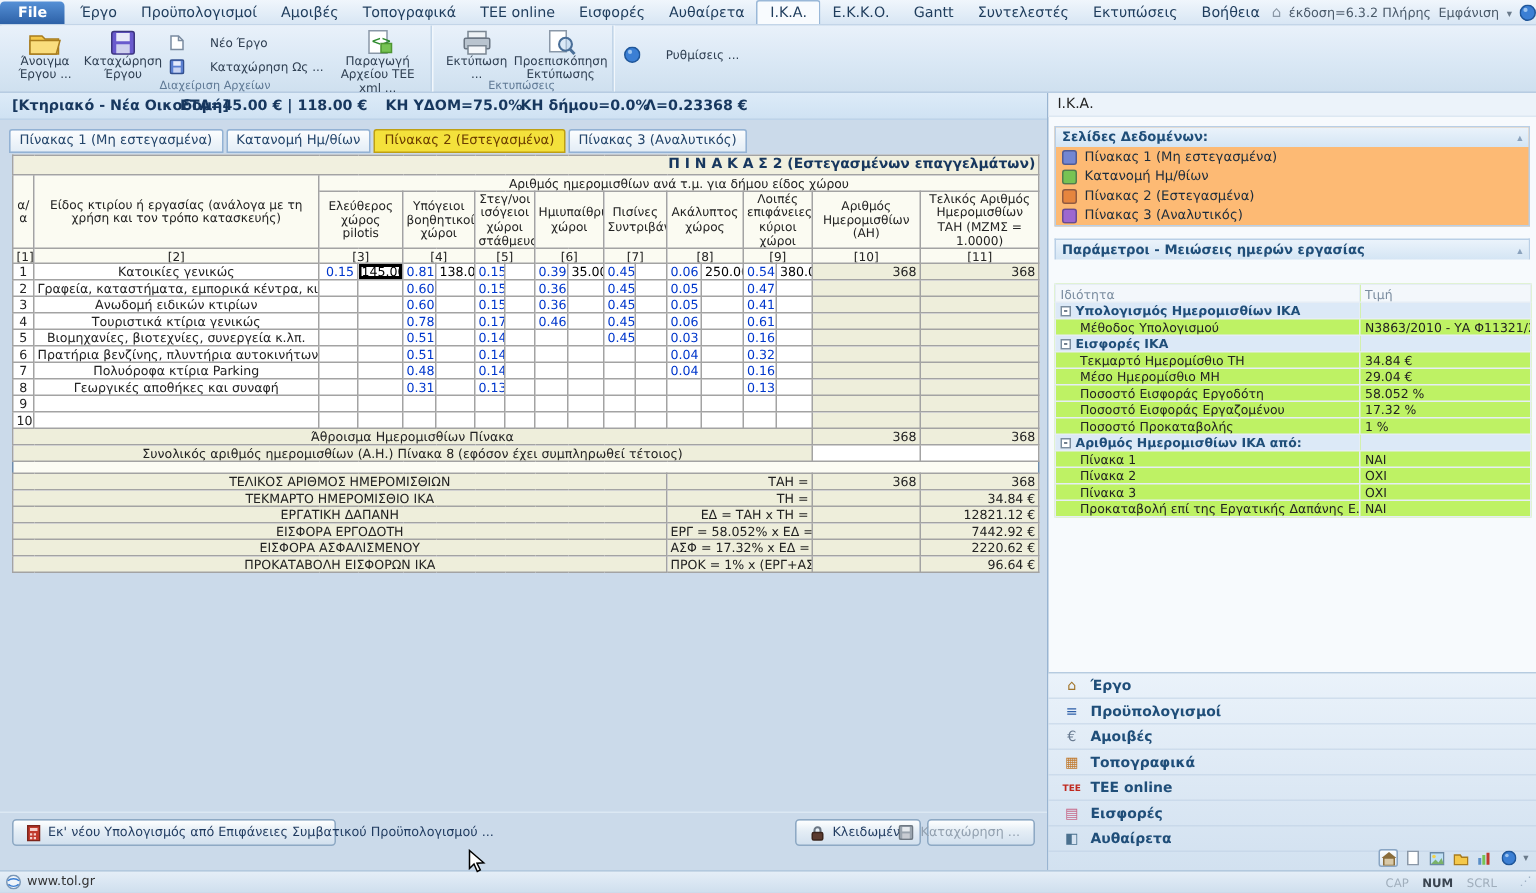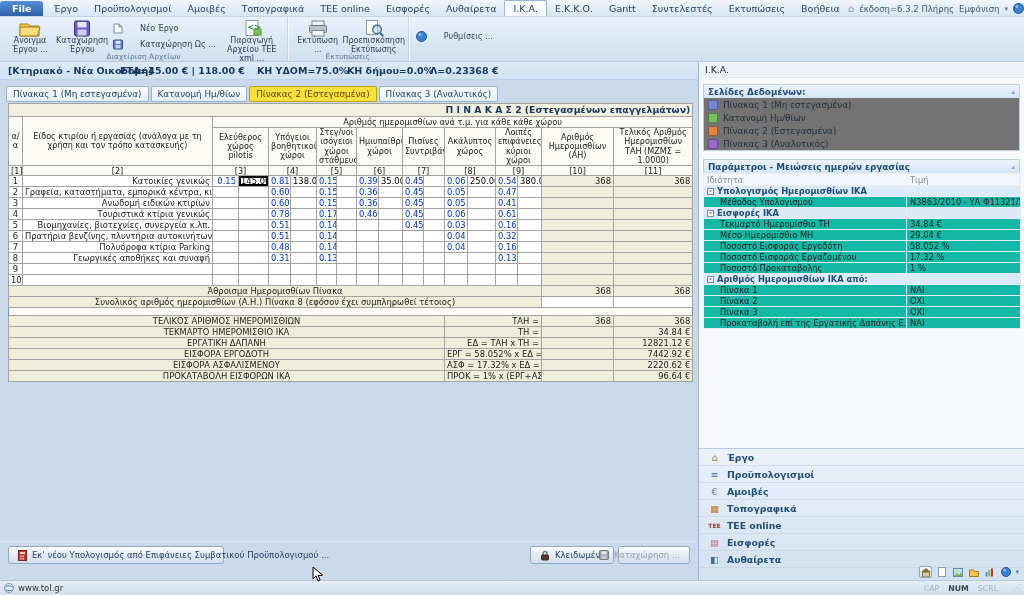--- a/index.html
+++ b/index.html
@@ -36,46 +36,46 @@
 
 
 .gridwrap{position:absolute;left:8px;top:103px}
 table.grid{border-collapse:collapse;table-layout:fixed;width:684px;background:#fff;border:1px solid #6e8cab}
 .grid td{border:1px solid #a3a3a3;height:11px;padding:0 2px;font-size:8.4px;line-height:1;overflow:hidden;white-space:nowrap;vertical-align:middle}
 .grid .title{background:#f1f0df;color:#17375e;font-weight:bold;text-align:right;font-size:9.3px;height:13px}
 .grid .span-h{background:#fbfbf2;text-align:center;height:11px;font-size:8.2px}
 .grid .colh{background:#fbfbf2;text-align:center;vertical-align:middle;height:34px;white-space:normal;line-height:1.15;font-size:8.1px}
 .grid .ref{background:#fbfbf2;text-align:center;height:10px;font-size:8.1px}
 .grid td.rn{text-align:center}
-.grid td.name{text-align:right}
+.grid td.name{text-align:center}
 .grid td.c{color:#0037cc;text-align:right}
 .grid td.w{text-align:right;color:#000}
 .grid td.s{text-align:right;color:#000;box-shadow:inset 0 0 0 2px #000}
 .grid td.ro{background:#eeeedb;text-align:right}
 .grid td.lbl{background:#eeeedb;text-align:center}
 .grid td.frm{background:#eeeedb;text-align:right}
 .grid td.spc{background:#fcfcf4;height:8px;border-left:1px solid #6e8cab;border-right:1px solid #6e8cab}
 
 
 .btnbar{position:absolute;left:0;top:541px;width:698px;height:39px;border-top:1px solid #dce8f3}
 .btn{position:absolute;height:18px;border:1px solid #8ea9c4;border-radius:3px;background:linear-gradient(#feffff,#e4edf5 45%,#d2e0ee);font-size:8.5px;color:#1f3a5f;display:flex;align-items:center;gap:5px;padding:0 9px;white-space:nowrap}
 #btn-recalc{left:8px;top:4px;width:216px}
 #btn-locked{left:530px;top:4px;width:84px;justify-content:flex-start}
 #btn-save{left:618px;top:4px;width:72px;color:#93a1b0;justify-content:flex-end}
 
 
 .right{position:absolute;left:698px;top:62px;width:326px;height:518px;background:#f7fafd;border-left:1px solid #99b4d1}
 .rp-title{height:16px;padding:2px 6px;font-size:9.3px;color:#222;background:#ecf3fa;border-bottom:1px solid #dde8f2}
-.groupbox{margin:6px 4px 0;border:1px solid #b9cfe6;background:#737373}
+.groupbox{margin:6px 4px 0;border:1px solid #b9cfe6;background:#fdba74}
 .gb-header{height:13px;background:linear-gradient(#ebf3fb,#d4e5f4);color:#1f4e79;font-weight:bold;font-size:8.8px;padding:1px 4px;display:flex;align-items:center}
 .gb-caret{margin-left:auto;color:#8aa2bd;font-size:7px}
 .dp-item{display:flex;align-items:center;gap:5px;padding:1px 4px;font-size:8.8px;color:#1c2c3c;height:13px}
 .dp-sq{width:10px;height:10px;border-radius:2px;border:1px solid rgba(40,40,70,.45)}
 .param-hd{margin:8px 4px 0;border:1px solid #b9cfe6;border-bottom:none}
-table.propgrid{width:318px;margin:0 4px;border-collapse:collapse;background:#14b8a6;border:1px solid #c5d7e9;table-layout:fixed}
+table.propgrid{width:318px;margin:16px 4px;border-collapse:collapse;background:#bef264;border:1px solid #c5d7e9;table-layout:fixed}
 .propgrid td{border:1px solid #e6edf5;height:11px;padding:0 3px;font-size:8.3px;white-space:nowrap;overflow:hidden}
 .propgrid tr.hdr td{color:#7b8da0;background:#f3f7fb;height:12px}
 .propgrid tr.g td{background:#dce9f7;color:#1f4e79;font-weight:bold}
 .propgrid td.pl .minusbox{display:none;width:7px;height:7px;border:1px solid #7b8da0;background:#fff;color:#44566a;font-size:7px;line-height:5px;text-align:center;margin-right:3px;vertical-align:middle}
 .propgrid tr.g td.pl .minusbox{display:inline-block}
 .propgrid tr.p td.pl{padding-left:16px}
 
 .navpanel{position:absolute;left:0;top:386px;width:100%;height:132px;background:linear-gradient(#eaf2fa,#d2e1f0);border-top:1px solid #b6cbe0}
 .nav-item{display:flex;align-items:center;gap:6px;height:17px;padding:0 9px;font-size:9.3px;font-weight:bold;color:#1f4e79;border-bottom:1px solid rgba(190,208,228,.55)}
 .nav-glyph{width:13px;text-align:center;font-size:9.5px;font-weight:normal}
@@ -253,21 +253,21 @@
     <col style="width:72px">
         <col style="width:79px">
   </colgroup>
   <tbody>
     <tr>
           <td class="title" colspan="18">Π Ι Ν Α Κ Α Σ   2   (Εστεγασμένων επαγγελμάτων)</td>
         </tr>
     <tr>
       <td class="colh" rowspan="2">α/α</td>
       <td class="colh" rowspan="2">Είδος κτιρίου ή εργασίας (ανάλογα με τη χρήση και τον τρόπο κατασκευής)</td>
-      <td class="span-h" colspan="16">Αριθμός ημερομισθίων ανά τ.μ. για κάθε κάθε χώρου</td>
+      <td class="span-h" colspan="16">Αριθμός ημερομισθίων ανά τ.μ. για δήμου είδος χώρου</td>
     </tr>
     <tr>
       <td class="colh" colspan="2">Ελεύθερος χώρος pilotis</td>
       <td class="colh" colspan="2">Υπόγειοι βοηθητικοί χώροι</td>
       <td class="colh" colspan="2">Στεγ/νοι ισόγειοι χώροι στάθμευσης</td>
       <td class="colh" colspan="2">Ημιυπαίθριοι χώροι</td>
       <td class="colh" colspan="2">Πισίνες Συντριβάνια</td>
       <td class="colh" colspan="2">Ακάλυπτος χώρος</td>
       <td class="colh" colspan="2">Λοιπές επιφάνειες κύριοι χώροι</td>
       <td class="colh">Αριθμός Ημερομισθίων (ΑΗ)</td>

